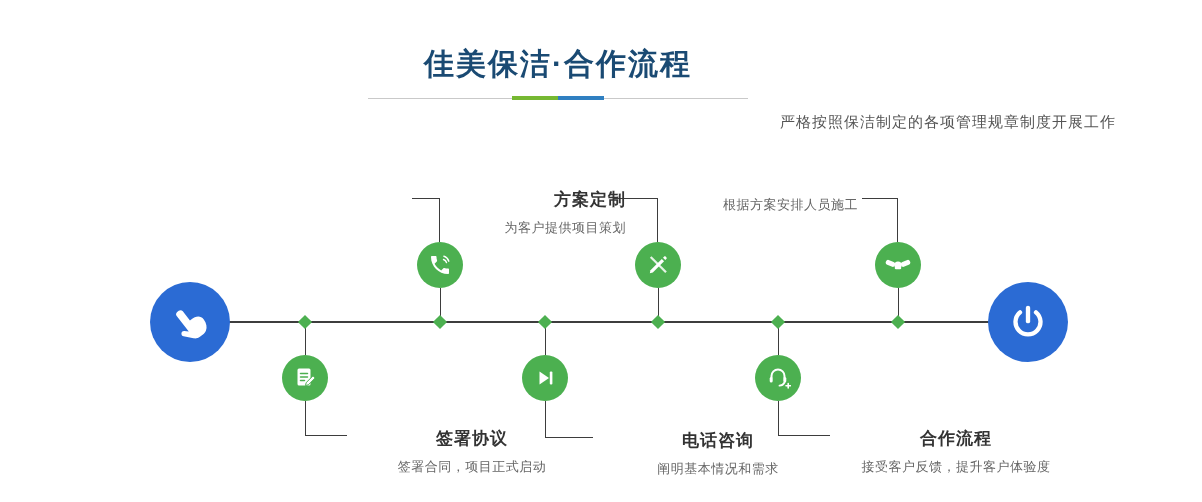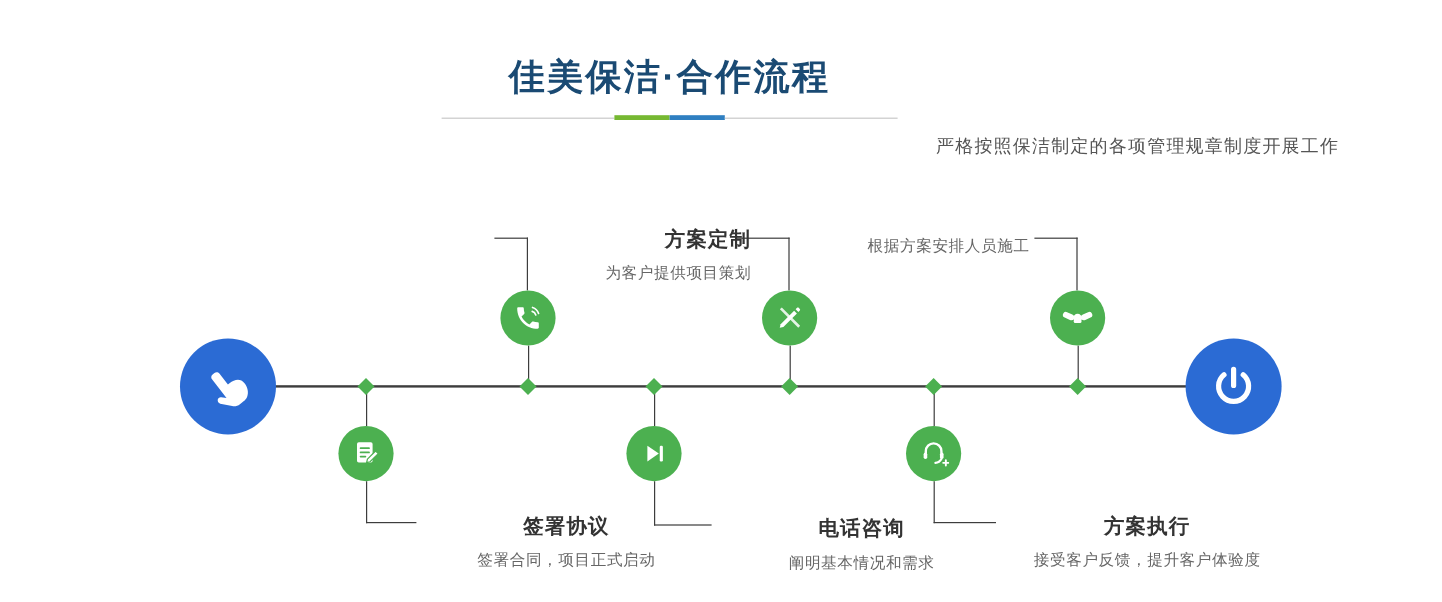--- a/index.html
+++ b/index.html
@@ -239,17 +239,17 @@
 
   <div class="step-label slb slb1">
     <div class="name">签署协议</div>
     <div class="desc">签署合同，项目正式启动</div>
   </div>
   <div class="step-label slb slb2">
     <div class="name">电话咨询</div>
     <div class="desc">阐明基本情况和需求</div>
   </div>
   <div class="step-label slb slb3">
-    <div class="name">方案执行</div>
+    <div class="name">合作流程</div>
     <div class="desc">接受客户反馈，提升客户体验度</div>
   </div>
 
 </div>
 
 </body></html>

